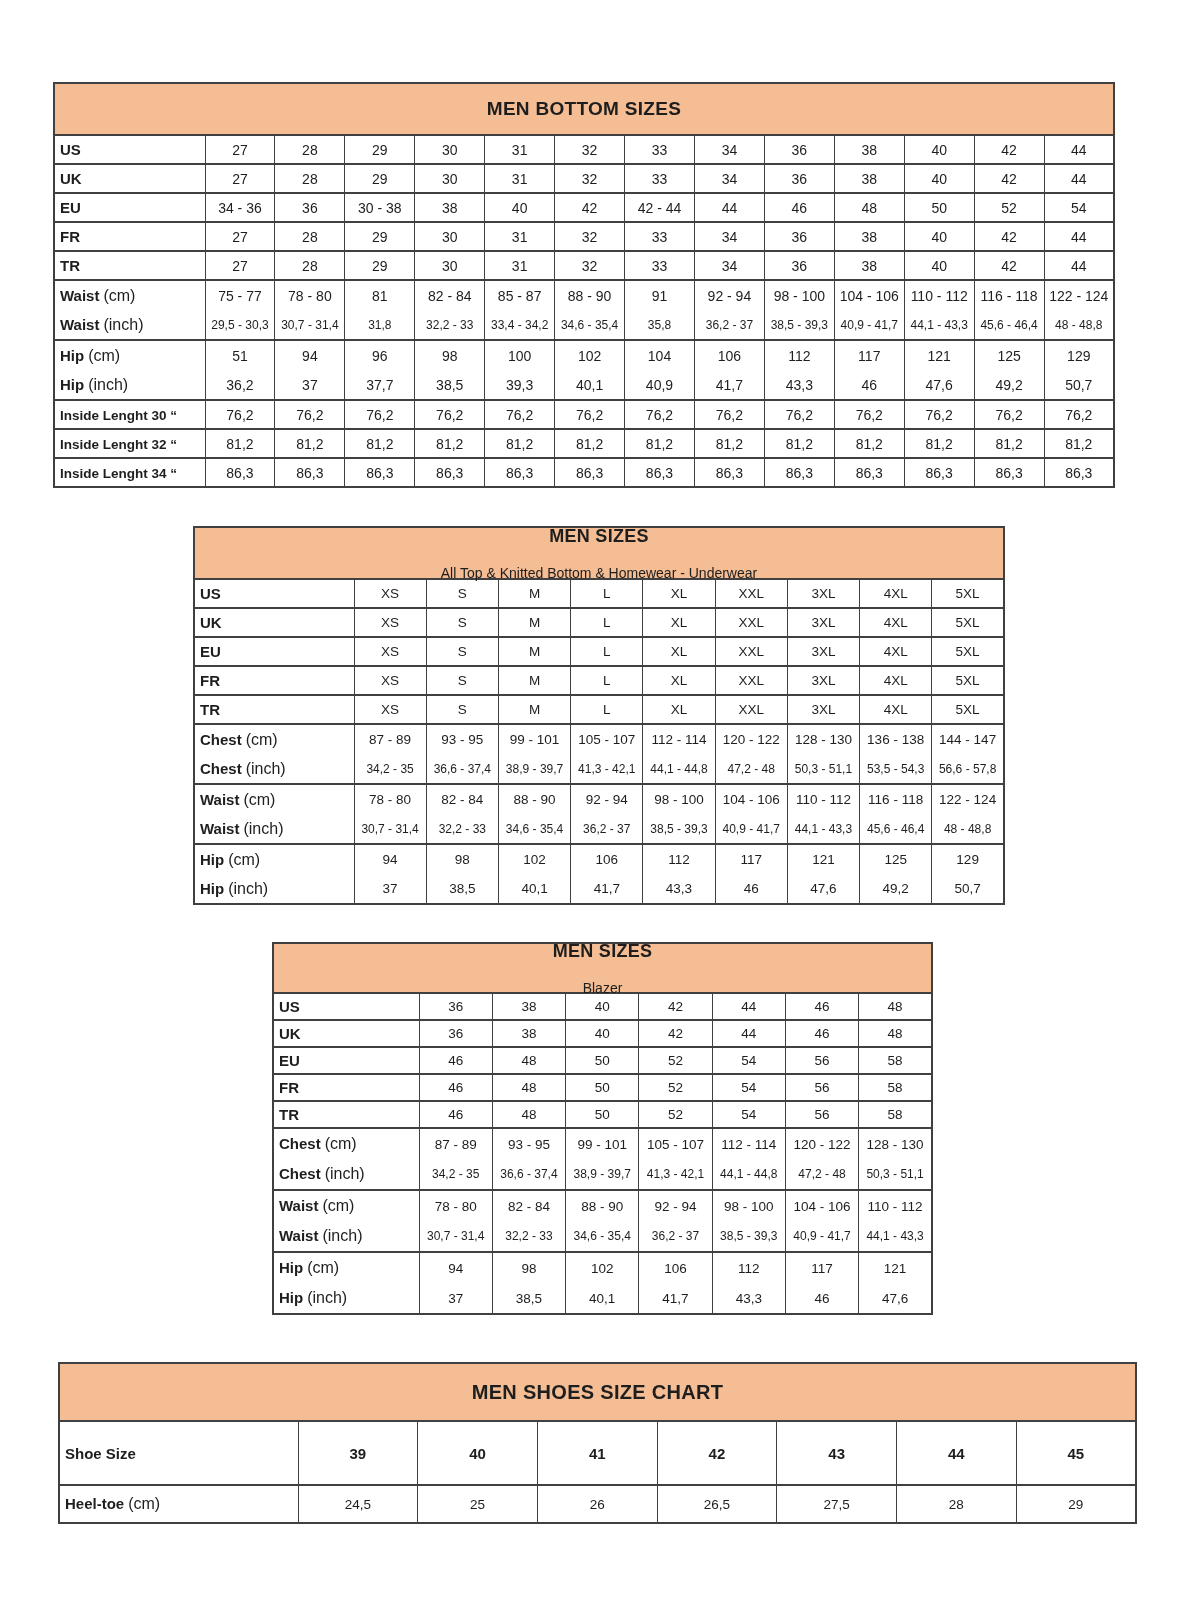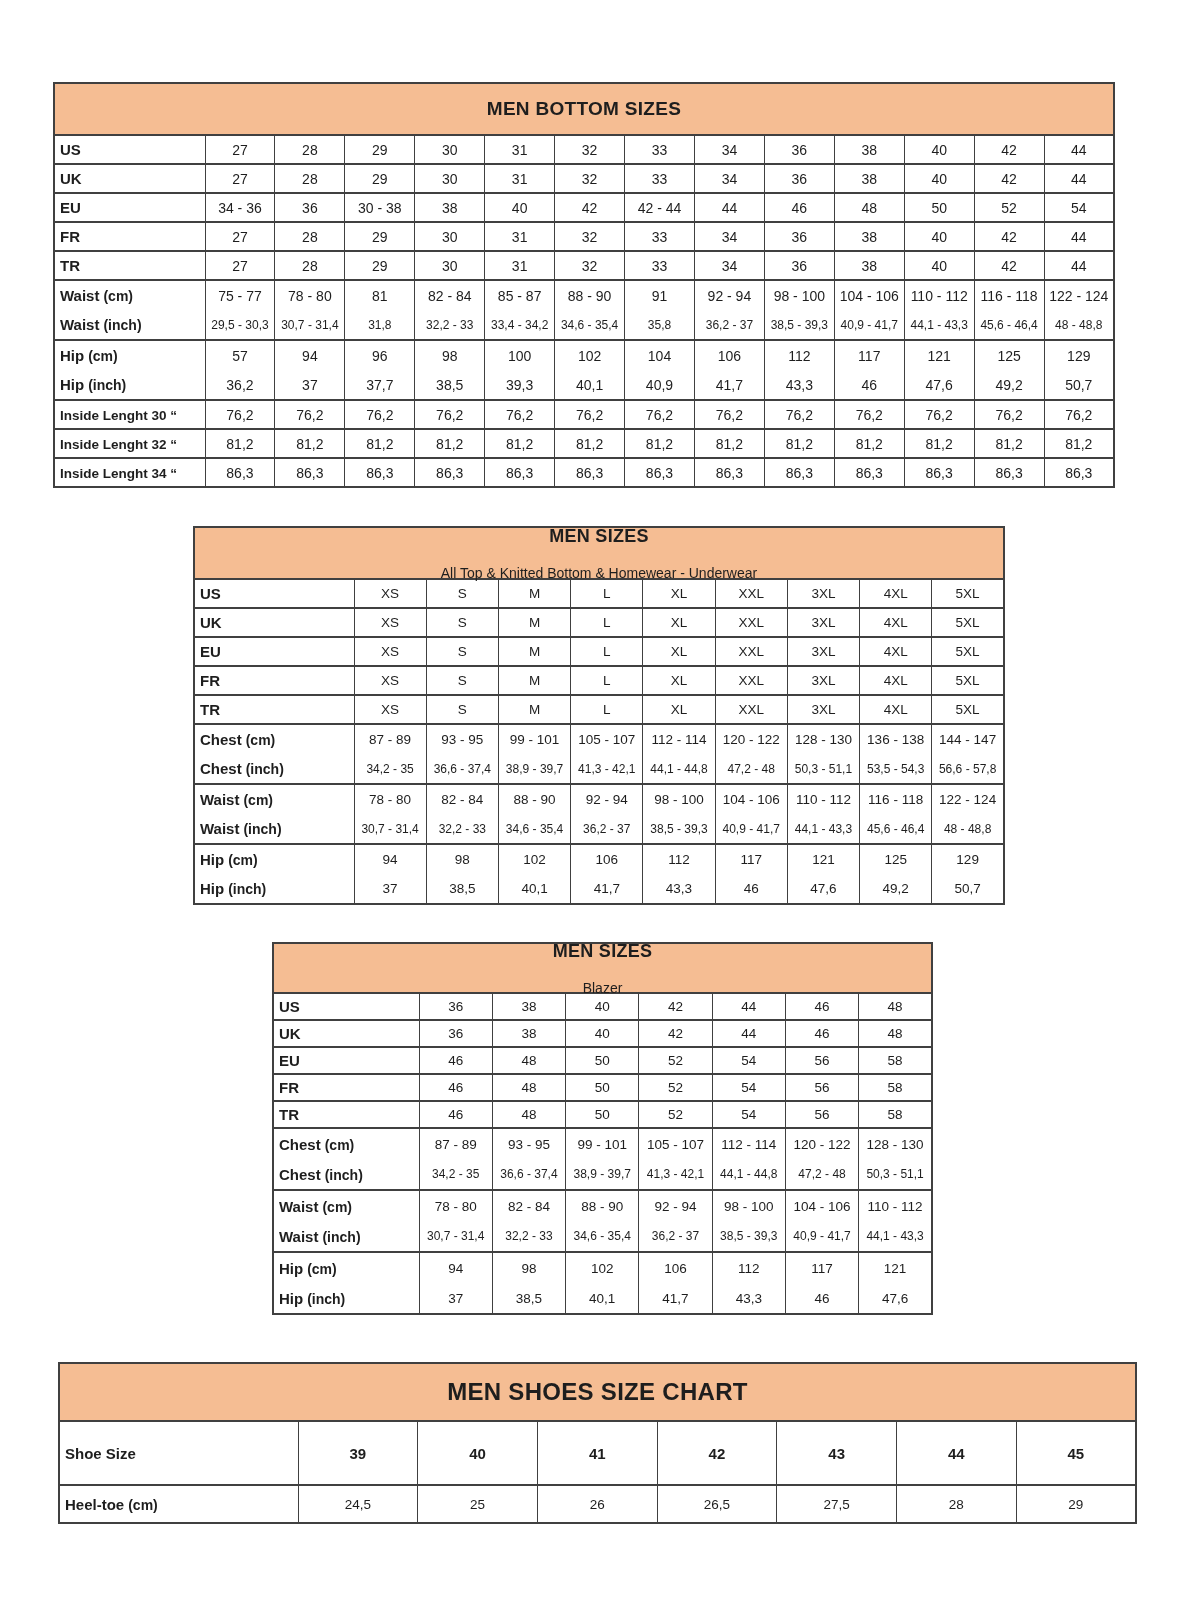--- a/index.html
+++ b/index.html
@@ -41,21 +41,21 @@
     padding:0;
     font-size:14px;
     overflow:hidden;white-space:nowrap;
   }
   td.lbl{
     text-align:left;padding-left:5px;
     border-left:none;
     font-weight:700;
   }
   td.lbl .main{font-size:15px;font-weight:700;}
-  td.lbl .unit{font-size:14px;font-weight:700;margin-left:4px;margin-top:27px;}
+  td.lbl .unit{font-size:16px;font-weight:400;margin-left:4px;margin-top:27px;}
   tr.small td.val{font-size:12px;}
   tr.label-small td.lbl .main{font-size:13.5px;}
 
   
   .t1{left:53px;top:82px;width:1062px;}
   .t1 .tbl-title{height:52px;}
   .t1 col.label-col{width:151px;}
   .t1 tr{height:29px;}
   .t1 tr.pair{height:30px;}
   .t1 td.val{font-size:14px;}
@@ -74,21 +74,21 @@
   .t3 .tbl-title{height:50px;}
   .t3 .title-main{font-size:18px;}
   .t3 col.label-col{width:146px;}
   .t3 tr{height:27px;}
   .t3 tr.pair{height:31px;}
   .t3 td.val{font-size:13.5px;}
 
   
   .t4{left:58px;top:1362px;width:1079px;}
   .t4 .tbl-title{height:58px;}
-  .t4 .title-main{font-size:24px;}
+  .t4 .title-main{font-size:20px;}
   .t4 col.label-col{width:239px;}
   .t4 tbody.g0 tr{height:64px;margin-left:28px;}
   .t4 tbody.g1 tr{height:38px;}
   .t4 tbody.g0 td.val{font-weight:700;font-size:15px;}
   .t4 tbody.g1 td.val{font-size:13.5px;}
   .t4 td.lbl .main{font-size:15px;}
 </style>
 </head>
 <body>
 
@@ -236,21 +236,21 @@
             <td class="val">38,5 - 39,3</td>
             <td class="val">40,9 - 41,7</td>
             <td class="val">44,1 - 43,3</td>
             <td class="val">45,6 - 46,4</td>
             <td class="val">48 - 48,8</td>
           </tr>
         </tbody>
         <tbody class="g6">
           <tr class="pair">
             <td class="lbl"><span class="main">Hip</span><span class="unit">(cm)</span></td>
-            <td class="val">57</td>
+            <td class="val">51</td>
             <td class="val">94</td>
             <td class="val">96</td>
             <td class="val">98</td>
             <td class="val">100</td>
             <td class="val">102</td>
             <td class="val">104</td>
             <td class="val">106</td>
             <td class="val">112</td>
             <td class="val">117</td>
             <td class="val">121</td>

